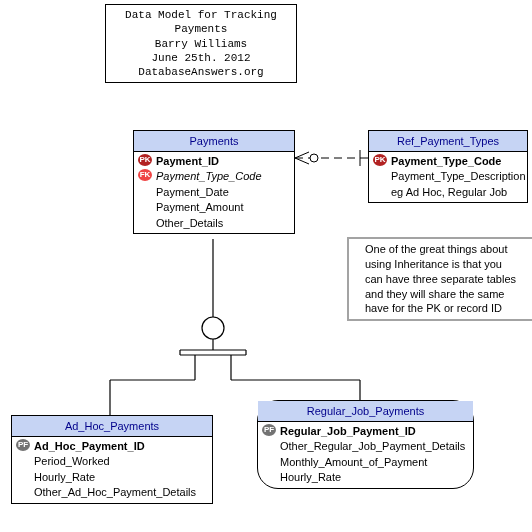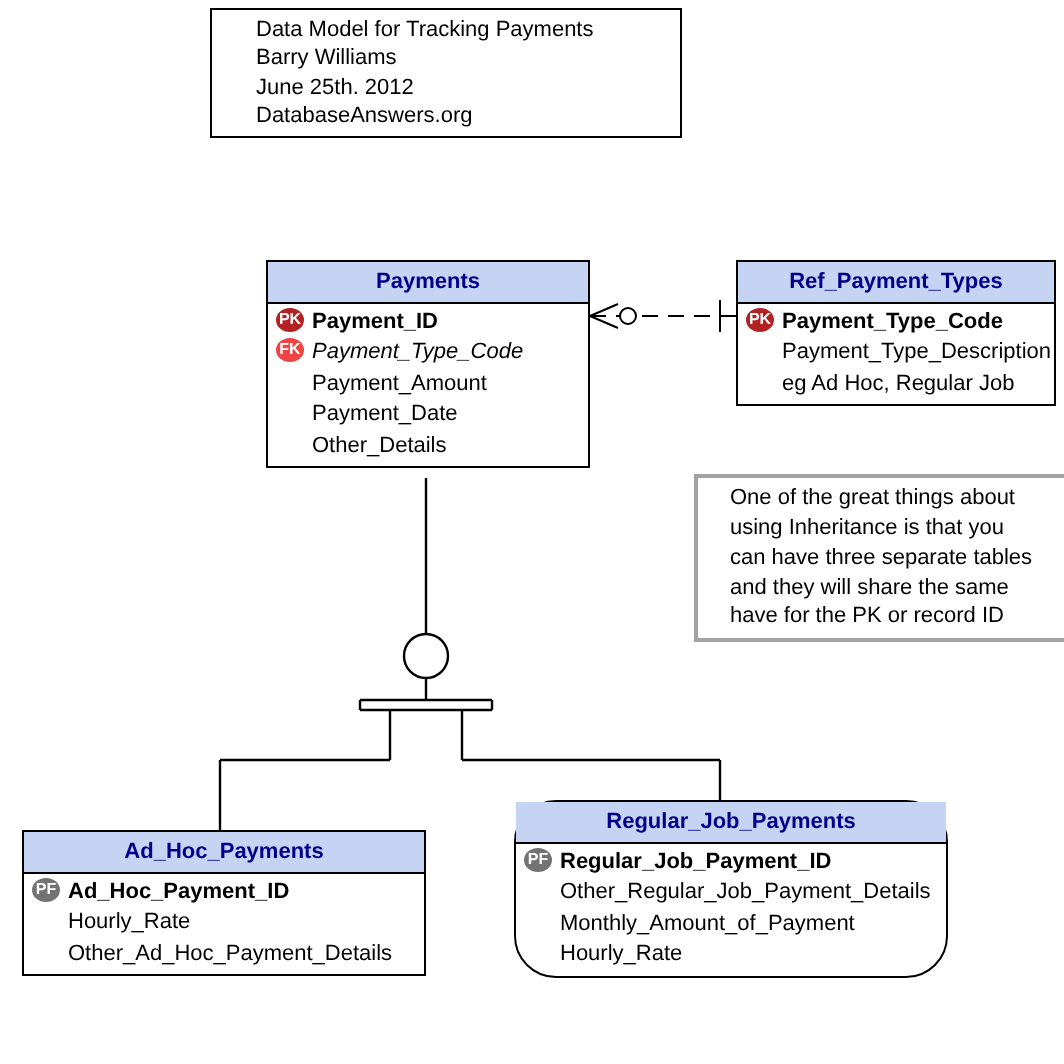--- a/index.html
+++ b/index.html
@@ -13,28 +13,29 @@
     color: #000;
     position: relative;
     overflow: hidden;
   }
   .box {
     position: absolute;
     border: 1px solid #000;
     background: #fff;
   }
   .info-box {
-    text-align: left;
-    padding: 3px 22px;
+    text-align: center;
+    padding: 3px 0;
     line-height: 1.3;
+    font-family: Liberation Mono, monospace;
   }
   .entity-title {
     background: #C6D4F4;
     color: #00008B;
-    font-weight: bold;
+    font-weight: normal;
     text-align: center;
     padding: 4px 2px;
     border-bottom: 1px solid #000;
   }
   .entity-body {
     padding: 2px 4px;
   }
   .attr-row {
     display: flex;
     align-items: flex-start;
@@ -121,25 +122,25 @@
     <div class="attr-row">
         <span class="key pk">PK</span>
         <span class="bold">Payment_ID</span>
       </div>
     <div class="attr-row">
         <span class="key fk">FK</span>
         <span class="italic">Payment_Type_Code</span>
       </div>
     <div class="attr-row">
         <span class="nokey"></span>
+        <span>Payment_Date</span>
+      </div>
+    <div class="attr-row">
+        <span class="nokey"></span>
         <span>Payment_Amount</span>
-      </div>
-    <div class="attr-row">
-        <span class="nokey"></span>
-        <span>Payment_Date</span>
       </div>
     <div class="attr-row">
         <span class="nokey"></span>
         <span>Other_Details</span>
       </div>
   </div>
 </div>
 
 <div class="box" style="left:368px; top:130px; width:158px;">
   <div class="entity-title">Ref_Payment_Types</div>
@@ -169,20 +170,24 @@
 
 <div class="box" style="left:11px; top:415px; width:200px;">
   <div class="entity-title">Ad_Hoc_Payments</div>
   <div class="entity-body">
     <div class="attr-row">
         <span class="key pf">PF</span>
         <span class="bold">Ad_Hoc_Payment_ID</span>
       </div>
     <div class="attr-row">
         <span class="nokey"></span>
+        <span>Period_Worked</span>
+      </div>
+    <div class="attr-row">
+        <span class="nokey"></span>
         <span>Hourly_Rate</span>
       </div>
     <div class="attr-row">
         <span class="nokey"></span>
         <span>Other_Ad_Hoc_Payment_Details</span>
       </div>
   </div>
 </div>
 
 <div class="box" style="left:257px; top:400px; width:215px;border-radius:21px;">

